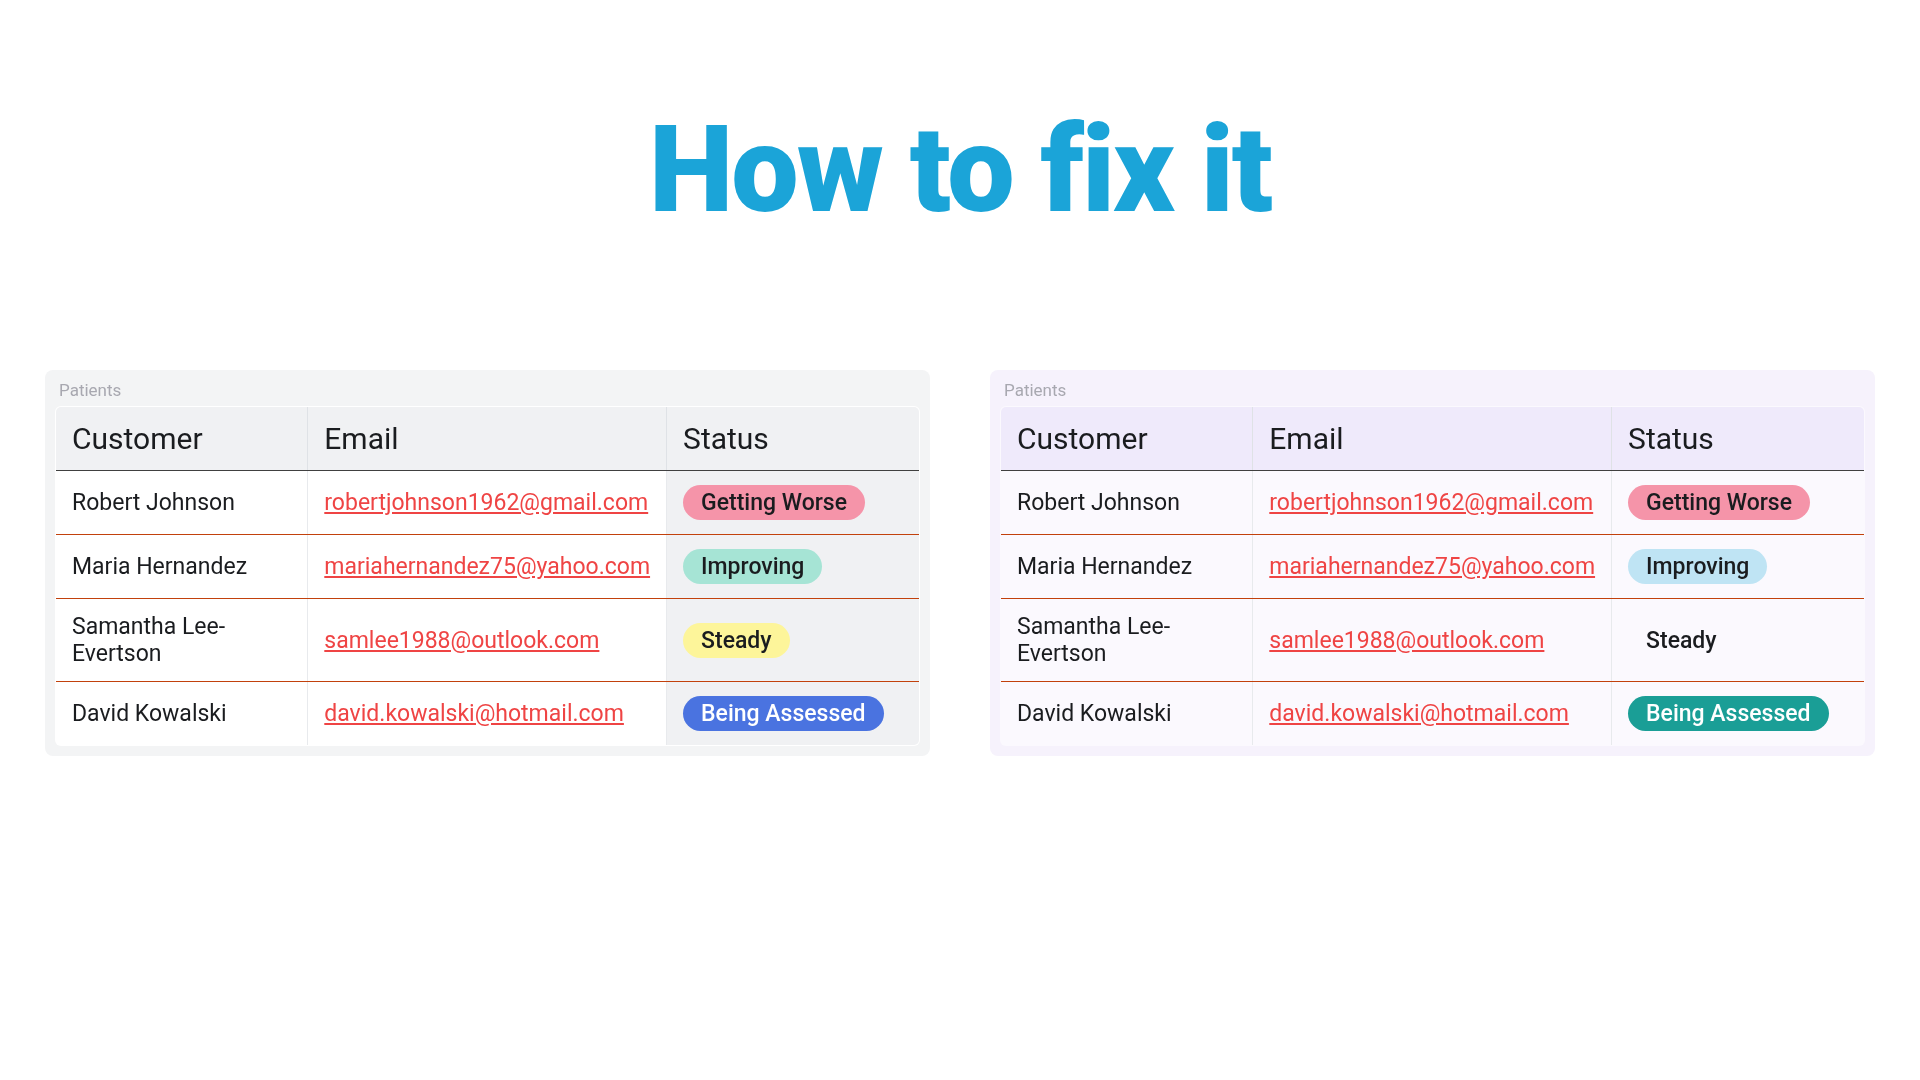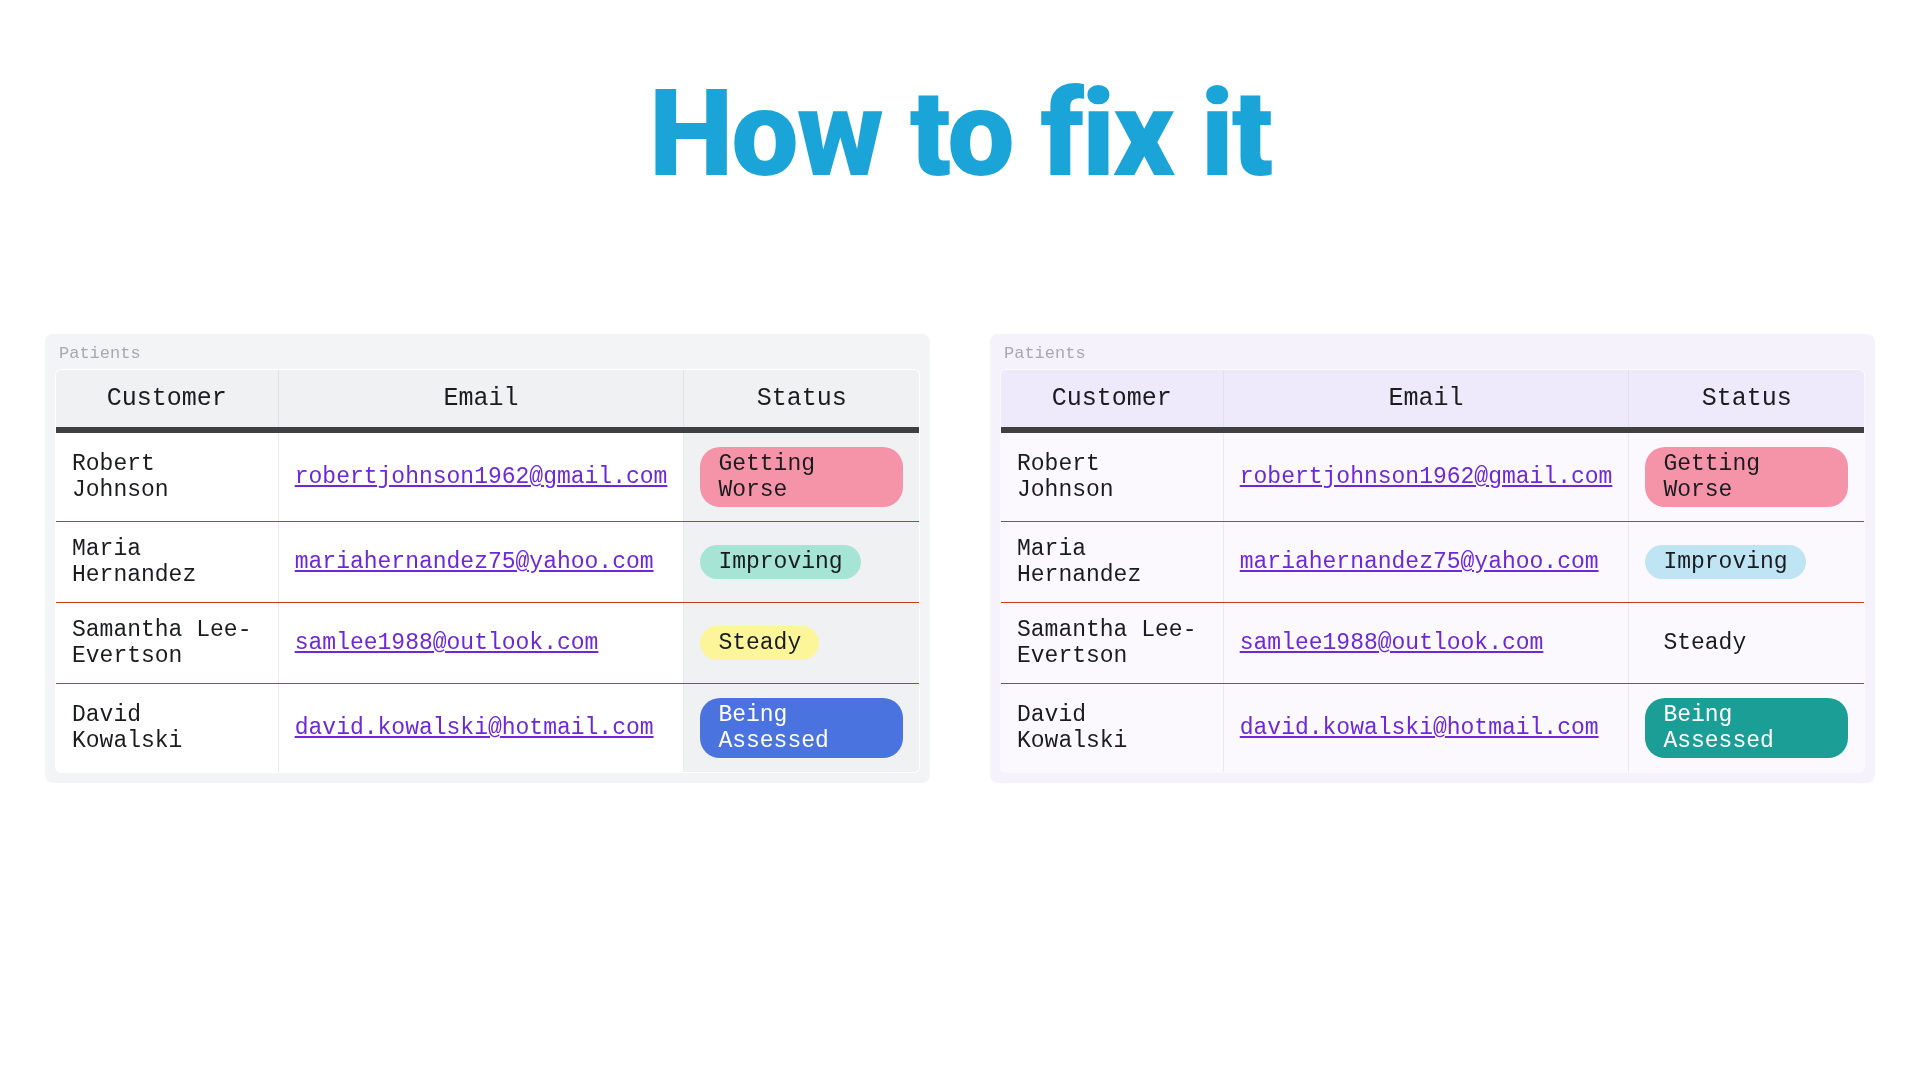--- a/index.html
+++ b/index.html
@@ -12,30 +12,29 @@
       background: #ffffff;
       width: 1920px;
       height: 1080px;
       position: relative;
     }
     .page-title {
       text-align: center;
       font-size: 120px;
       font-weight: 900;
       color: #1ba4d8;
-      margin-top: 64px;
+      margin-top: 100px;
       letter-spacing: -2px;
     }
     .tables-container {
       display: flex;
       justify-content: space-between;
       padding: 0 45px;
       margin-top: 130px;
       gap: 60px;
-      font-family: Liberation Mono, monospace;
     }
     .table-panel {
       flex: 1;
       padding: 10px;
       border-radius: 8px;
     }
     .table-panel.left {
       background: #f3f4f5;
     }
     .table-panel.right {
@@ -52,26 +51,26 @@
       border-collapse: collapse;
       background: #ffffff;
       border: 1px solid #dfe2e6;
       border-radius: 6px;
       overflow: hidden;
     }
     .table-panel.right table {
       background: #fbf9fe;
     }
     th {
-      text-align: center;
+      text-align: left;
       padding: 14px 16px;
-      font-size: 25px;
+      font-size: 30px;
       font-weight: 400;
       color: #1a1c1f;
-      border-bottom: 6px solid #404040;
+      border-bottom: 1px solid #404040;
       border-right: 1px solid #dfe2e6;
     }
     .table-panel.left th {
       background: #f0f1f3;
     }
     .table-panel.right th {
       background: #efeafb;
     }
     th:last-child {
       border-right: none;
@@ -84,21 +83,21 @@
       border-right: 1px solid #e8eaed;
     }
     td:last-child {
       border-right: none;
       margin-left: 45px;
     }
     tr:last-child td {
       border-bottom: none;
     }
     .email-link {
-      color: #6d28d9;
+      color: #ef4444;
       text-decoration: underline;
     }
     .status-badge {
       display: inline-block;
       padding: 4px 18px;
       border-radius: 20px;
       font-size: 23px;
       font-weight: 500;
       color: #1a1c1f;
     }

